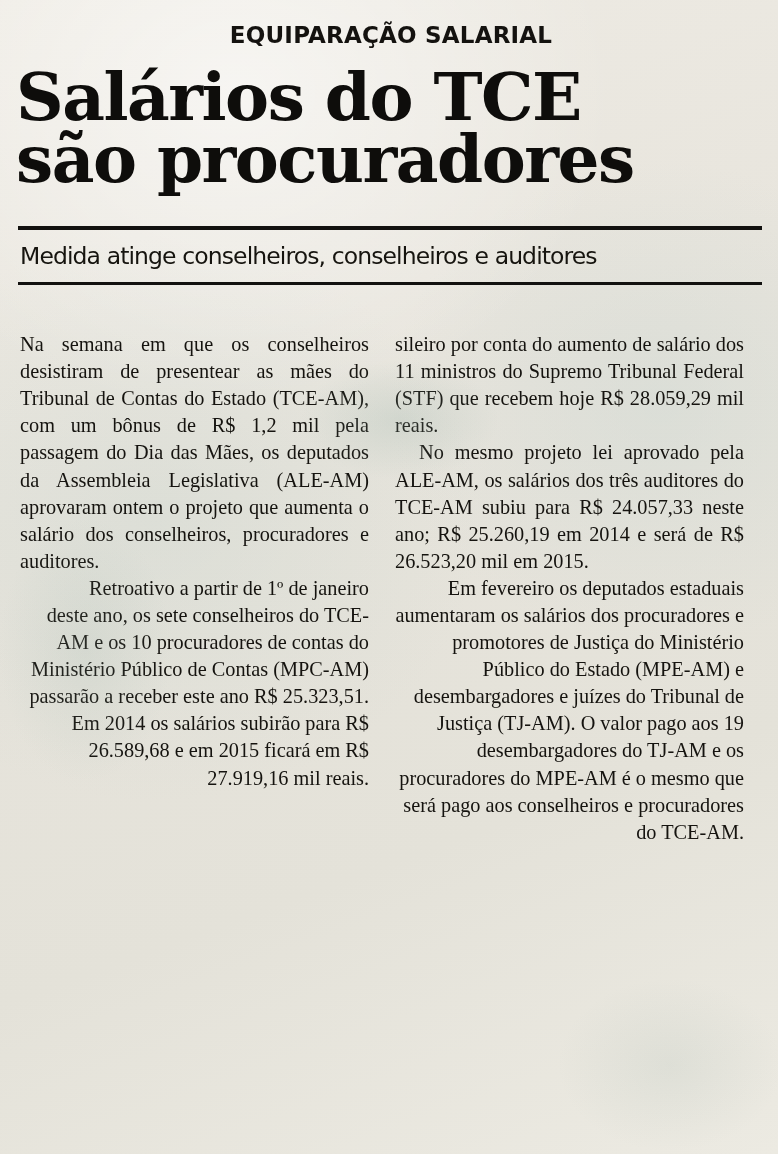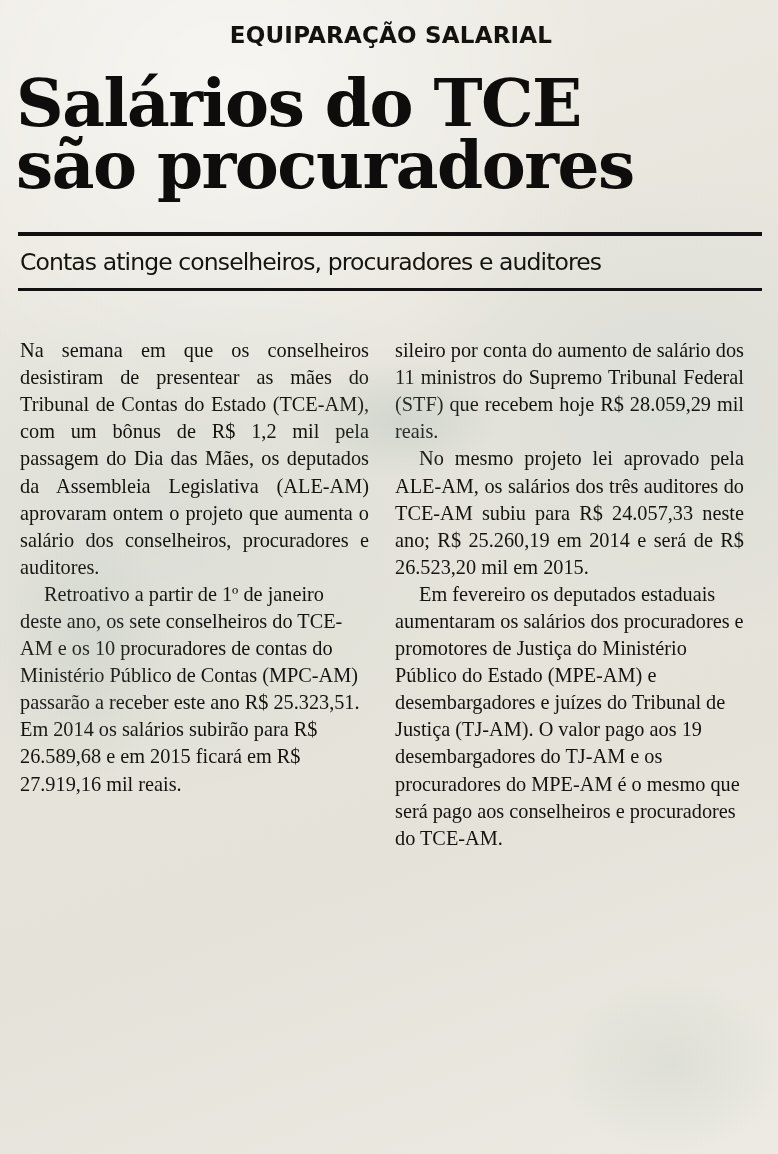--- a/index.html
+++ b/index.html
@@ -55,21 +55,21 @@
     text-align: center;
   }
 
   .headline {
     font-family: "DejaVu Serif", serif;
     font-weight: bold;
     font-size: 66px;
     line-height: 0.94;
     letter-spacing: -1.5px;
     color: #0e0d0b;
-    margin: 24px 0 0 0;
+    margin: 18px 0 0 0;
   }
   .headline .line2 {
     display: block;
   }
 
   .rule-thick {
     height: 4px;
     background: #12110f;
     margin: 36px 2px 0 2px;
   }
@@ -108,21 +108,21 @@
   .col p {
     margin: 0;
   }
   .col p.indent {
     text-indent: 24px;
   }
   .col p + p {
     margin-top: 0;
   }
   .col p:last-child {
-    text-align: left;
+    text-align: right;
   }
 
   
   .smudge-a, .smudge-b, .smudge-c {
     position: absolute;
     pointer-events: none;
     z-index: 3;
   }
   .smudge-a {
     left: 300px; top: 360px; width: 200px; height: 120px;
@@ -150,21 +150,21 @@
 
   <div class="kicker">EQUIPARAÇÃO SALARIAL</div>
 
   <h1 class="headline">
     <span>Salários do TCE</span>
     <span class="line2">são procuradores</span>
   </h1>
 
   <div class="rule-thick"></div>
 
-  <div class="subhead">Contas atinge conselheiros, procuradores e auditores</div>
+  <div class="subhead">Medida atinge conselheiros, conselheiros e auditores</div>
 
   <div class="rule-thin"></div>
 
   <div class="columns">
     <div class="col">
       <p>Na semana em que os conselheiros desistiram de presentear as mães do Tribunal de Contas do Estado (TCE-AM), com um bônus de R$ 1,2 mil pela passagem do Dia das Mães, os deputados da Assembleia Legislativa (ALE-AM) aprovaram ontem o projeto que aumenta o salário dos conselheiros, procuradores e auditores.</p>
       <p class="indent">Retroativo a partir de 1º de janeiro deste ano, os sete conselheiros do TCE-AM e os 10 procuradores de contas do Ministério Público de Contas (MPC-AM) passarão a receber este ano R$ 25.323,51. Em 2014 os salários subirão para R$ 26.589,68 e em 2015 ficará em R$ 27.919,16 mil reais.</p>
     </div>
     <div class="col">
       <p>sileiro por conta do aumento de salário dos 11 ministros do Supremo Tribunal Federal (STF) que recebem hoje R$ 28.059,29 mil reais.</p>

